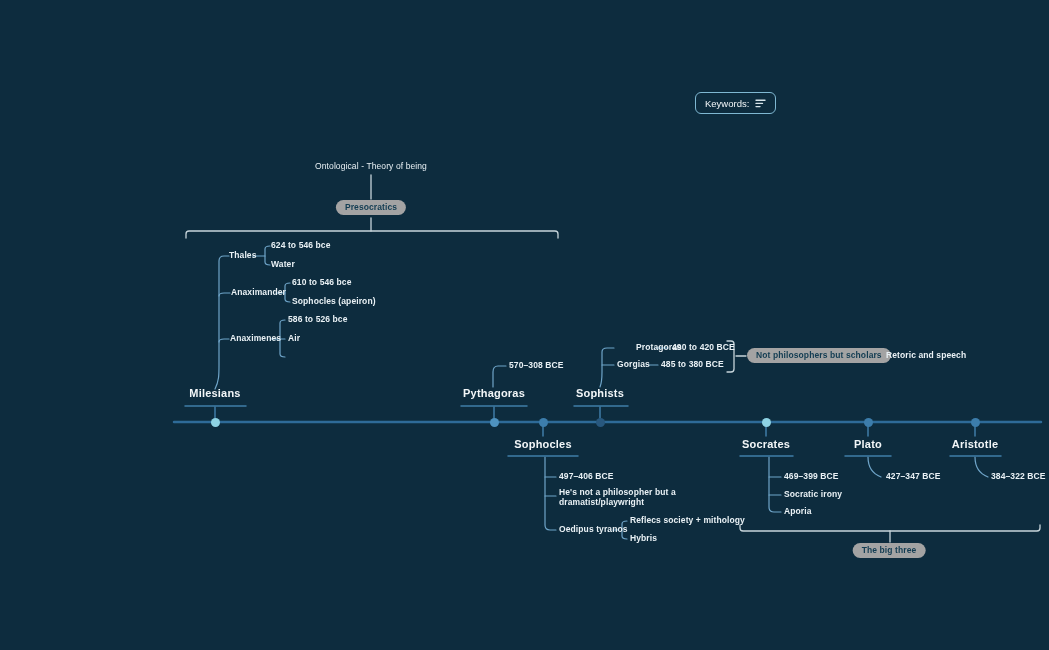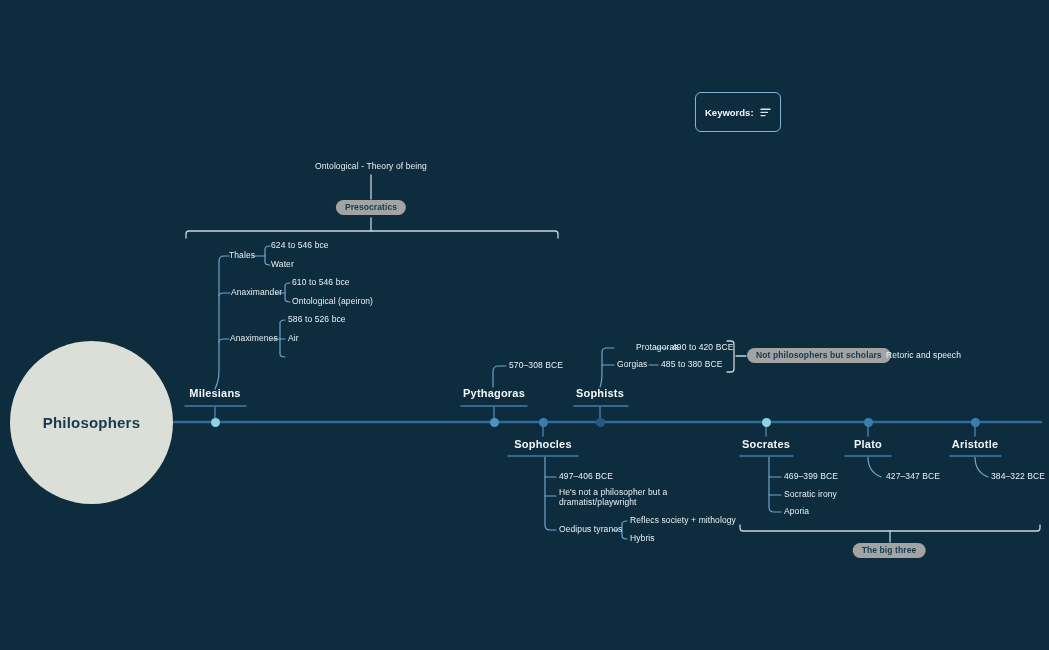--- a/index.html
+++ b/index.html
@@ -17,42 +17,42 @@
   }
   .root-circle .root-label{
     color:#17384f;font-size:15px;font-weight:700;letter-spacing:.2px;
   }
   .node-label{
     position:absolute;transform:translateX(-50%);
     color:#f2f6f8;font-size:11px;font-weight:600;letter-spacing:.2px;
     white-space:nowrap;
   }
   .detail{
-    position:absolute;color:#e9f1f5;font-size:8.5px;font-weight:400;
+    position:absolute;color:#e9f1f5;font-size:8.5px;font-weight:700;
     letter-spacing:.1px;line-height:9.5px;white-space:nowrap;
   }
   .detail.wrap{white-space:normal;}
   .badge{
     position:absolute;background:#a3a3a3;color:#123c52;
     font-size:8.5px;font-weight:600;letter-spacing:.1px;
     padding:3px 9px;border-radius:9px;line-height:9px;white-space:nowrap;
   }
   .badge.centered{transform:translateX(-50%);}
   .dot{
     position:absolute;width:9px;height:9px;border-radius:50%;
   }
   .dot.light{background:#8ed3e4;}
   .dot.medium{background:#4e92bf;}
   .dot.default{background:#3c7dab;}
   .dot.dark{background:#28587e;}
   .keywords-box{
-    position:absolute;left:695px;top:92px;height:40px;
+    position:absolute;left:695px;top:92px;height:22px;
     display:flex;align-items:center;gap:6px;padding:0 9px;
     border:1.2px solid #7fb8d2;border-radius:6px;
-    color:#f2f6f8;font-size:9.5px;font-weight:700;cursor:pointer;
+    color:#f2f6f8;font-size:9.5px;font-weight:400;cursor:pointer;
     box-sizing:border-box;
   }
   .annotation{
     position:absolute;transform:translateX(-50%);
     color:#e9f1f5;font-size:8.5px;letter-spacing:.1px;white-space:nowrap;
   }
 </style>
 </head>
 <body>
 
@@ -114,23 +114,20 @@
       <path d="M215,407 L215,418"></path>
       <path d="M494,407 L494,418"></path>
       <path d="M600,407 L600,418"></path>
       <path d="M543,426 L543,436"></path>
       <path d="M766,426 L766,436"></path>
       <path d="M868,426 L868,436"></path>
       <path d="M975,426 L975,436"></path>
     </g>
   </svg>
 
-  <div class="root-circle">
-    <span class="root-label">Philosophers</span>
-  </div>
 
   <div class="keywords-box">
     <span>Keywords:</span>
     <svg width="11" height="9" viewBox="0 0 11 9">
       <g stroke="#d7e4ea" stroke-width="1.4" stroke-linecap="round">
         <path d="M1,1.2 L10,1.2"></path>
           <path d="M1,4.4 L7.5,4.4"></path>
           <path d="M1,7.6 L5,7.6"></path>
       </g>
     </svg>
@@ -155,21 +152,21 @@
   <div class="node-label" style="left:766px;top:438px;">Socrates</div>
   <div class="node-label" style="left:868px;top:438px;">Plato</div>
   <div class="node-label" style="left:975px;top:438px;">Aristotle</div>
 
   <div class="detail" style="left:229px;top:251px;">Thales</div>
   <div class="detail" style="left:271px;top:241px;">624 to 546 bce</div>
   <div class="detail" style="left:271px;top:260px;">Water</div>
 
   <div class="detail" style="left:231px;top:288px;">Anaximander</div>
   <div class="detail" style="left:292px;top:278px;">610 to 546 bce</div>
-  <div class="detail" style="left:292px;top:297px;">Ontological (apeiron)</div>
+  <div class="detail" style="left:292px;top:297px;">Sophocles (apeiron)</div>
 
   <div class="detail" style="left:230px;top:334px;">Anaximenes</div>
   <div class="detail" style="left:288px;top:315px;">586 to 526 bce</div>
   <div class="detail" style="left:288px;top:334px;">Air</div>
 
   <div class="detail" style="left:509px;top:361px;">570–308 BCE</div>
 
   <div class="detail" style="left:636px;top:343px;">Protagoras</div>
   <div class="detail" style="left:672px;top:343px;">490 to 420 BCE</div>
   <div class="detail" style="left:617px;top:360px;">Gorgias</div>

